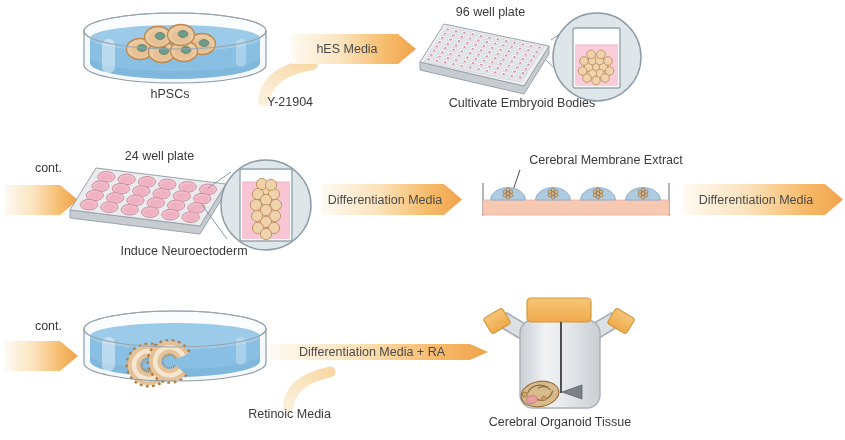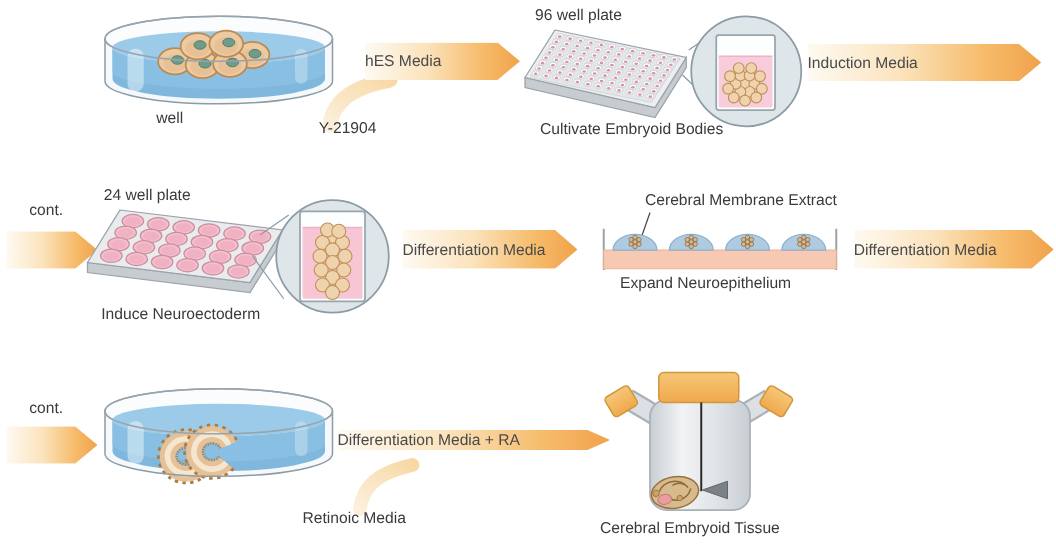--- a/index.html
+++ b/index.html
@@ -1,23 +1,23 @@
 <!DOCTYPE html>
 <html><head>
 <meta charset="utf-8">
 <style>
   html,body{margin:0;padding:0;background:#fff;}
   #canvas{
     position:relative;width:845px;height:440px;background:#FFFFFF;
     font-family:"Liberation Sans",sans-serif;color:#3A3A3A;overflow:hidden;
   }
-  .lbl{position:absolute;font-size:12.5px;line-height:14px;color:#3A3A3A;white-space:nowrap;}
-  .lbl.left{text-align:center;}
+  .lbl{position:absolute;font-size:12.5px;line-height:14px;text-align:center;color:#3A3A3A;white-space:nowrap;}
+  .lbl.left{text-align:right;}
   .arrow{
-    position:absolute;display:flex;align-items:center;
+    position:absolute;display:flex;align-items:center;justify-content:center;
     box-sizing:border-box;padding-right:14px;
     background:linear-gradient(90deg,#FEFAF2 0%,#FBE3BC 40%,#F6BC6C 75%,#F1A24B 100%);
     clip-path:polygon(0 0,calc(100% - 18px) 0,100% 50%,calc(100% - 18px) 100%,0 100%);
     font-size:12.5px;color:#4A4A4A;white-space:nowrap;
   }
   svg{position:absolute;overflow:visible;}
 </style>
 </head>
 <body>
 
@@ -49,21 +49,21 @@
           <ellipse cx="78" cy="33.5" rx="9.5" ry="7" fill="#E3B98A" opacity="0.55"></ellipse>
           <ellipse cx="80" cy="31" rx="4.8" ry="3.4" fill="#6F9C8A" stroke="#52806C" stroke-width="0.8"></ellipse>
           <ellipse cx="101" cy="30" rx="13.5" ry="10.5" fill="#ECCBA3" stroke="#BE8A52" stroke-width="1.4"></ellipse>
           <ellipse cx="101" cy="31.5" rx="9.5" ry="7" fill="#E3B98A" opacity="0.55"></ellipse>
           <ellipse cx="103" cy="29" rx="4.8" ry="3.4" fill="#6F9C8A" stroke="#52806C" stroke-width="0.8"></ellipse>
         </g>
     </g>
     <path d="M4,26 L4,60 A91,18 0 0 0 186,60 L186,26" fill="none" stroke="#8C9BA6" stroke-width="1.2"></path>
     <ellipse cx="95" cy="26" rx="91" ry="18" fill="none" stroke="#97A4AD" stroke-width="1.2"></ellipse>
   </svg>
-  <div class="lbl" style="left:125px;top:87px;width:90px">well</div>
+  <div class="lbl" style="left:125px;top:87px;width:90px">hPSCs</div>
 
   <svg style="left:252px;top:58px" width="66" height="45" viewBox="0 0 66 45">
     <defs>
       <linearGradient id="swg1" x1="0" y1="1" x2="1" y2="0">
         <stop offset="0" stop-color="#FCEFDB"></stop>
           <stop offset="1" stop-color="#F8D9A6"></stop>
       </linearGradient>
     </defs>
     <path d="M12,42 C14,26 26,12 60,6" fill="none" stroke="url(#swg1)" stroke-width="12" stroke-linecap="round"></path>
   </svg>
@@ -295,23 +295,20 @@
         <circle cx="68" cy="72.5" r="4.3" fill="#EFD3AC" stroke="#C0905A" stroke-width="0.9"></circle>
         <circle cx="59" cy="70" r="4.3" fill="#EFD3AC" stroke="#C0905A" stroke-width="0.9"></circle>
         <circle cx="54.5" cy="63" r="4.3" fill="#EFD3AC" stroke="#C0905A" stroke-width="0.9"></circle>
         <circle cx="56" cy="53" r="4.3" fill="#EFD3AC" stroke="#C0905A" stroke-width="0.9"></circle>
         <circle cx="63" cy="46.5" r="4.3" fill="#EFD3AC" stroke="#C0905A" stroke-width="0.9"></circle>
         <circle cx="73" cy="46.5" r="4.3" fill="#EFD3AC" stroke="#C0905A" stroke-width="0.9"></circle>
         <circle cx="80" cy="53" r="4.3" fill="#EFD3AC" stroke="#C0905A" stroke-width="0.9"></circle>
       </g>
   </svg>
 
-  <div class="arrow" style="left:646px;top:35px;width:187px;height:30px">
-    <span>Induction Media</span>
-  </div>
 
   <div class="lbl left" style="left:12px;top:161px;width:50px">cont.</div>
   <div class="arrow" style="left:5px;top:185px;width:73px;height:30px">
       <span></span>
     </div>
 
   <svg style="left:58px;top:158px" width="180" height="95" viewBox="0 0 180 95">
     <path d="M12,52 L142,68 L168,26 L168,34 L142,76 L12,60 Z" fill="#C7CCD1" stroke="#9AA3AB" stroke-width="1"></path>
     <polygon points="38,10 168,26 142,68 12,52" fill="#E9EBED" stroke="#9AA3AB" stroke-width="1"></polygon>
     <g id="wells24">
@@ -358,22 +355,22 @@
         <ellipse cx="71.70833333333334" cy="51.625" rx="8.6" ry="5.3" fill="#F3C1CD" stroke="#CC8DA1" stroke-width="1"></ellipse>
         <ellipse cx="71.70833333333334" cy="51.925" rx="6.4" ry="3.7" fill="#ECA6B9" opacity="0.55"></ellipse>
         <ellipse cx="92.04166666666667" cy="54.125" rx="8.6" ry="5.3" fill="#F3C1CD" stroke="#CC8DA1" stroke-width="1"></ellipse>
         <ellipse cx="92.04166666666667" cy="54.425" rx="6.4" ry="3.7" fill="#ECA6B9" opacity="0.55"></ellipse>
         <ellipse cx="112.375" cy="56.625" rx="8.6" ry="5.3" fill="#F3C1CD" stroke="#CC8DA1" stroke-width="1"></ellipse>
         <ellipse cx="112.375" cy="56.925" rx="6.4" ry="3.7" fill="#ECA6B9" opacity="0.55"></ellipse>
         <ellipse cx="132.70833333333331" cy="59.125" rx="8.6" ry="5.3" fill="#F3C1CD" stroke="#CC8DA1" stroke-width="1"></ellipse>
         <ellipse cx="132.70833333333331" cy="59.425" rx="6.4" ry="3.7" fill="#ECA6B9" opacity="0.55"></ellipse>
       </g>
   </svg>
-  <div class="lbl" style="left:83px;top:149px;width:125px">24 well plate</div>
-  <div class="lbl" style="left:81px;top:244px;width:160px">Induce Neuroectoderm</div>
+  <div class="lbl" style="left:97px;top:149px;width:125px">24 well plate</div>
+  <div class="lbl" style="left:104px;top:244px;width:160px">Induce Neuroectoderm</div>
 
   <svg style="left:196px;top:155px" width="124" height="102" viewBox="0 0 124 102">
     <line x1="12" y1="33" x2="35" y2="17" stroke="#8C9BA6" stroke-width="1"></line>
     <line x1="6" y1="50" x2="31" y2="84" stroke="#8C9BA6" stroke-width="1"></line>
     <circle cx="70" cy="50" r="45" fill="#DFE6EA" stroke="#8C9BA6" stroke-width="1.4"></circle>
     <rect x="44" y="14" width="52" height="72" rx="2" fill="#FDFEFE" stroke="#98A5AE" stroke-width="1.4"></rect>
     <rect x="46" y="27" width="48" height="57" rx="1.5" fill="#F8C5D5"></rect>
     <line x1="46" y1="27" x2="94" y2="27" stroke="#EBB3C8" stroke-width="1.2"></line>
     <g id="neCluster">
         <circle cx="70" cy="34" r="5.6" fill="#EFD3AC" stroke="#C0905A" stroke-width="0.9"></circle>
@@ -432,21 +429,20 @@
         <circle cx="165" cy="41.5" r="1.75" fill="#E0B686" stroke="#6A5C3C" stroke-width="0.5"></circle>
         <circle cx="165" cy="37.8" r="1.75" fill="#E0B686" stroke="#6A5C3C" stroke-width="0.5"></circle>
         <circle cx="168.2" cy="39.7" r="1.75" fill="#E0B686" stroke="#6A5C3C" stroke-width="0.5"></circle>
         <circle cx="168.2" cy="43.3" r="1.75" fill="#E0B686" stroke="#6A5C3C" stroke-width="0.5"></circle>
         <circle cx="165" cy="45.2" r="1.75" fill="#E0B686" stroke="#6A5C3C" stroke-width="0.5"></circle>
         <circle cx="161.8" cy="43.3" r="1.75" fill="#E0B686" stroke="#6A5C3C" stroke-width="0.5"></circle>
         <circle cx="161.8" cy="39.7" r="1.75" fill="#E0B686" stroke="#6A5C3C" stroke-width="0.5"></circle>
       </g>
   </svg>
   <div class="lbl" style="left:516px;top:153px;width:180px">Cerebral Membrane Extract</div>
-  <div class="lbl" style="left:496px;top:219px;width:165px">Expand Neuroepithelium</div>
 
   <div class="arrow" style="left:683px;top:184px;width:160px;height:31px">
     <span>Differentiation Media</span>
   </div>
 
   <div class="lbl left" style="left:12px;top:319px;width:50px">cont.</div>
   <div class="arrow" style="left:5px;top:341px;width:73px;height:30px">
       <span></span>
     </div>
 
@@ -515,15 +511,15 @@
     <line x1="83" y1="29" x2="83" y2="100" stroke="#2A2A2A" stroke-width="1.6"></line>
     <polygon points="84,99 104,92 104,106" fill="#7A8187" stroke="#5F666C" stroke-width="0.8"></polygon>
     <g transform="translate(62,101) rotate(-10)">
       <ellipse cx="0" cy="0" rx="19" ry="12.5" fill="#D8BB8D" stroke="#9A7040" stroke-width="1.2"></ellipse>
       <path d="M-12,-3 C-8,-10 3,-11 9,-5 M-5,4 C1,9 10,6 13,-1 M-1,-6 C4,-8 9,-6 11,-2" fill="none" stroke="#8E6A3C" stroke-width="1.2"></path>
       <ellipse cx="-9" cy="4" rx="5.5" ry="4" fill="#E89E9E" stroke="#C97A7A" stroke-width="0.8"></ellipse>
       <circle cx="-15" cy="-2" r="2.6" fill="#C9A36B" stroke="#9A7040" stroke-width="0.7"></circle>
       <circle cx="3" cy="5" r="2.2" fill="#C9A36B" stroke="#9A7040" stroke-width="0.7"></circle>
     </g>
   </svg>
-  <div class="lbl" style="left:480px;top:415px;width:160px">Cerebral Embryoid Tissue</div>
+  <div class="lbl" style="left:480px;top:415px;width:160px">Cerebral Organoid Tissue</div>
 
 </div>
 
 </body></html>

